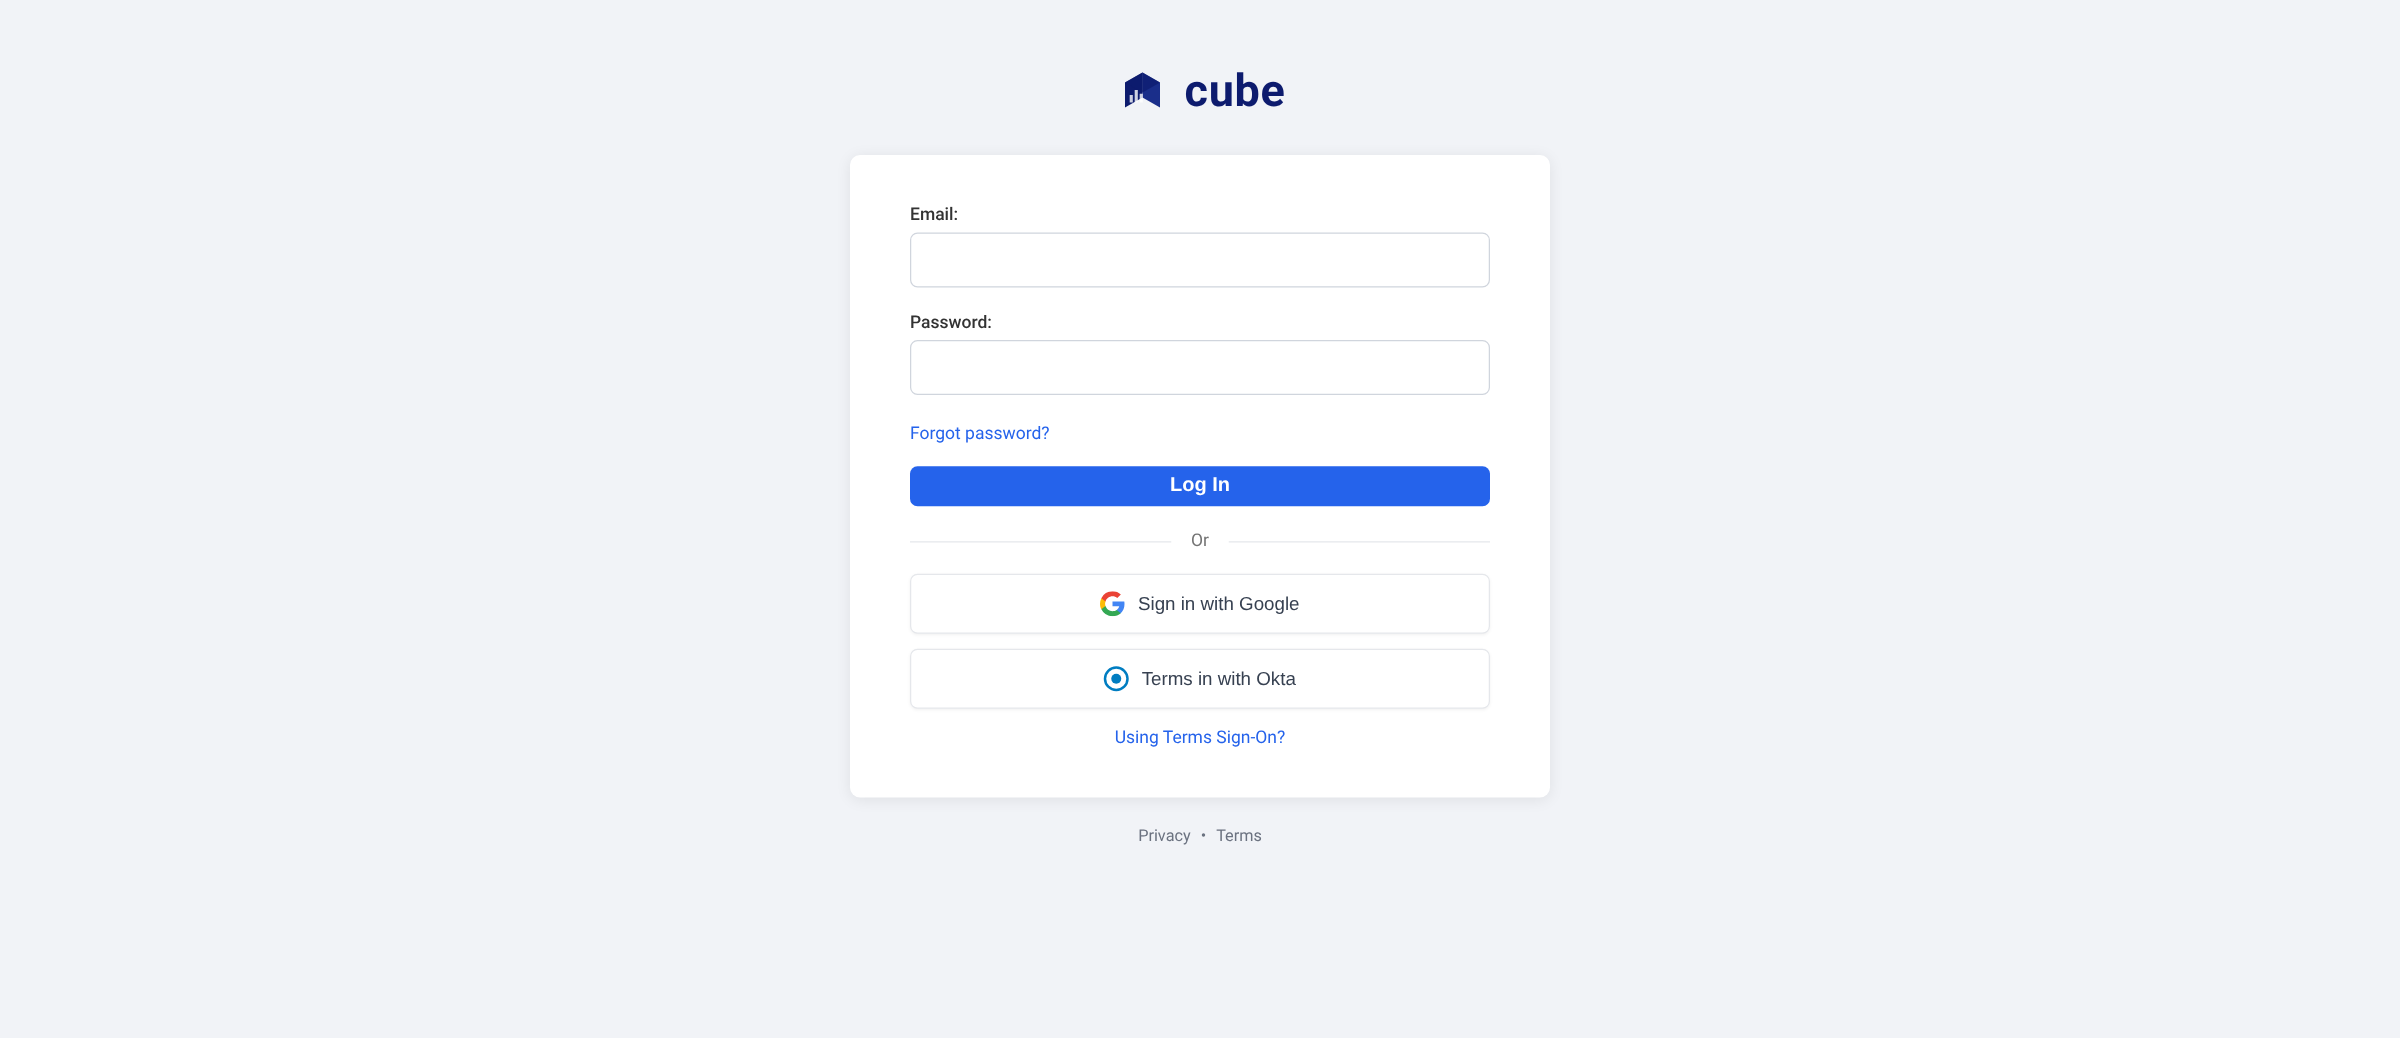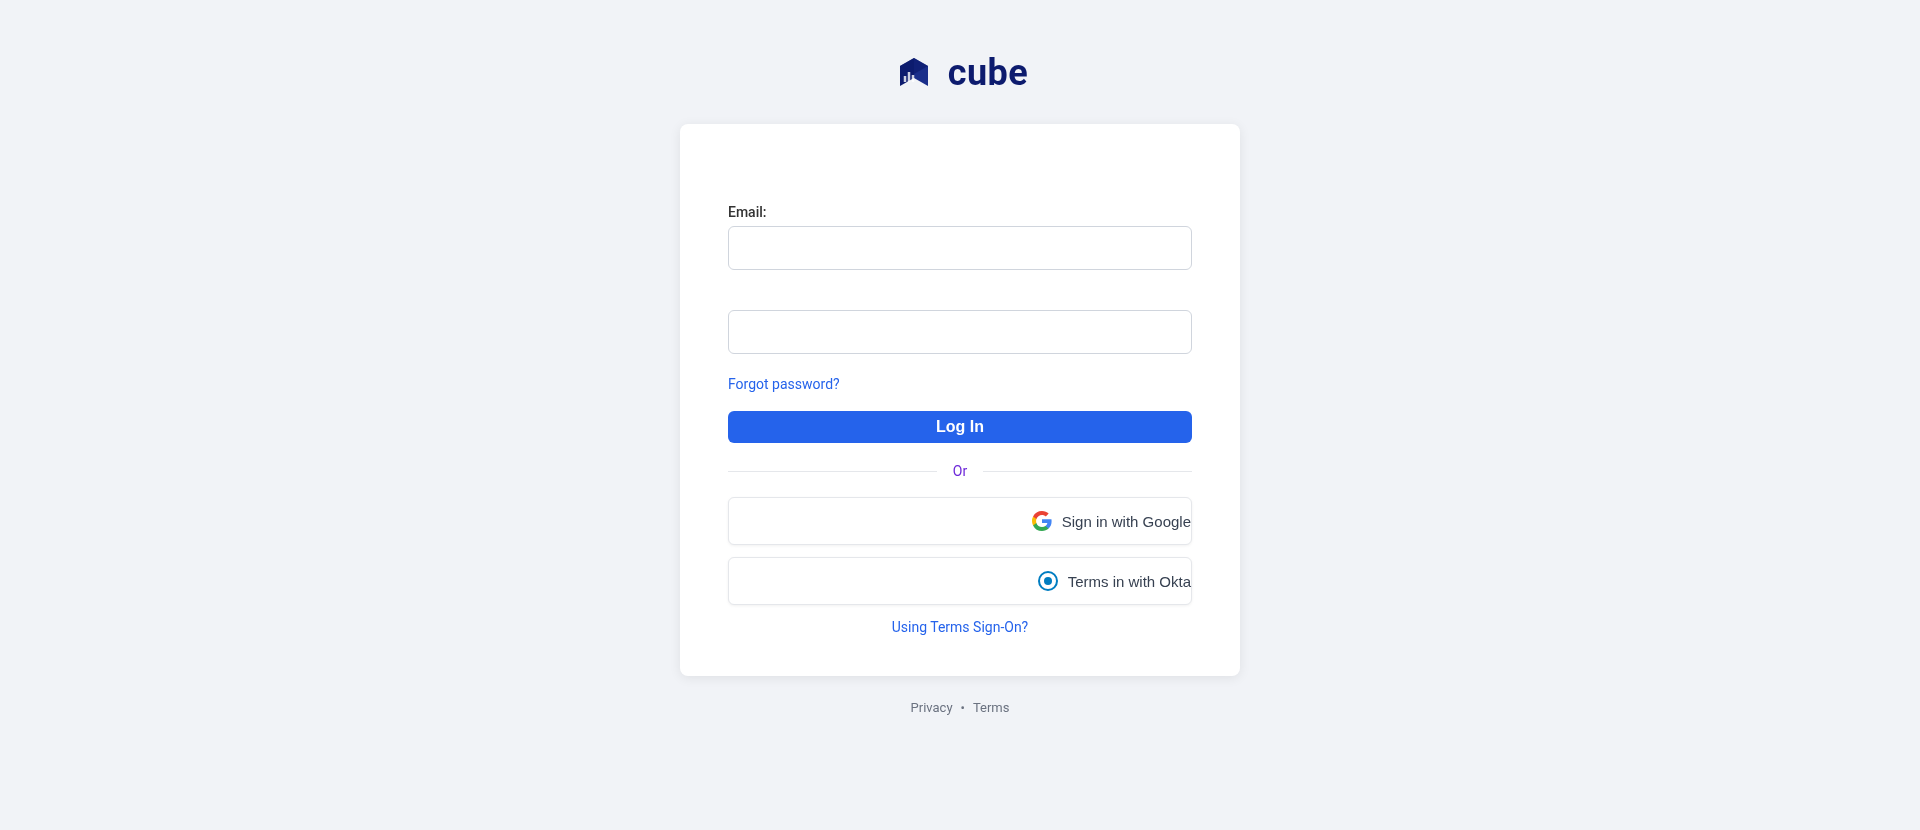--- a/index.html
+++ b/index.html
@@ -42,21 +42,20 @@
     .login-card {
       background: #ffffff;
       border-radius: 8px;
       width: 560px;
       padding: 40px 48px;
       box-shadow: 0 2px 12px rgba(0,0,0,0.08);
     }
 
     .form-group {
       margin-bottom: 20px;
-      margin-top: 40px;
     }
 
     .form-label {
       display: block;
       font-size: 14px;
       color: #333;
       margin-bottom: 6px;
       font-weight: 500;
     }
 
@@ -106,33 +105,33 @@
 
     .divider-line {
       flex: 1;
       height: 1px;
       background: #e5e7eb;
     }
 
     .divider-text {
       padding: 0 16px;
       font-size: 14px;
-      color: #6d28d9;
+      color: #737373;
     }
 
     .social-button {
       width: 100%;
       height: 48px;
       background: #fff;
       border: 1px solid #e5e7eb;
       border-radius: 6px;
       cursor: pointer;
       display: flex;
       align-items: center;
-      justify-content: flex-end;
+      justify-content: center;
       gap: 10px;
       font-size: 15px;
       color: #374151;
       margin-bottom: 12px;
       box-shadow: 0 1px 3px rgba(0,0,0,0.06);
       transition: box-shadow 0.2s;
     }
 
     .google-icon {
       width: 20px;
@@ -211,20 +210,21 @@
 <div class="login-card">
 
   
   <div class="form-group">
     <label class="form-label">Email:</label>
     <input type="email" class="form-input" placeholder="" style="">
   </div>
 
   
   <div class="form-group">
+    <label class="form-label">Password:</label>
     <input type="password" class="form-input" placeholder="" style="">
   </div>
 
   
   <div class="forgot-password">
     <a href="#">Forgot password?</a>
   </div>
 
   
   <button class="login-button">Log In</button>

